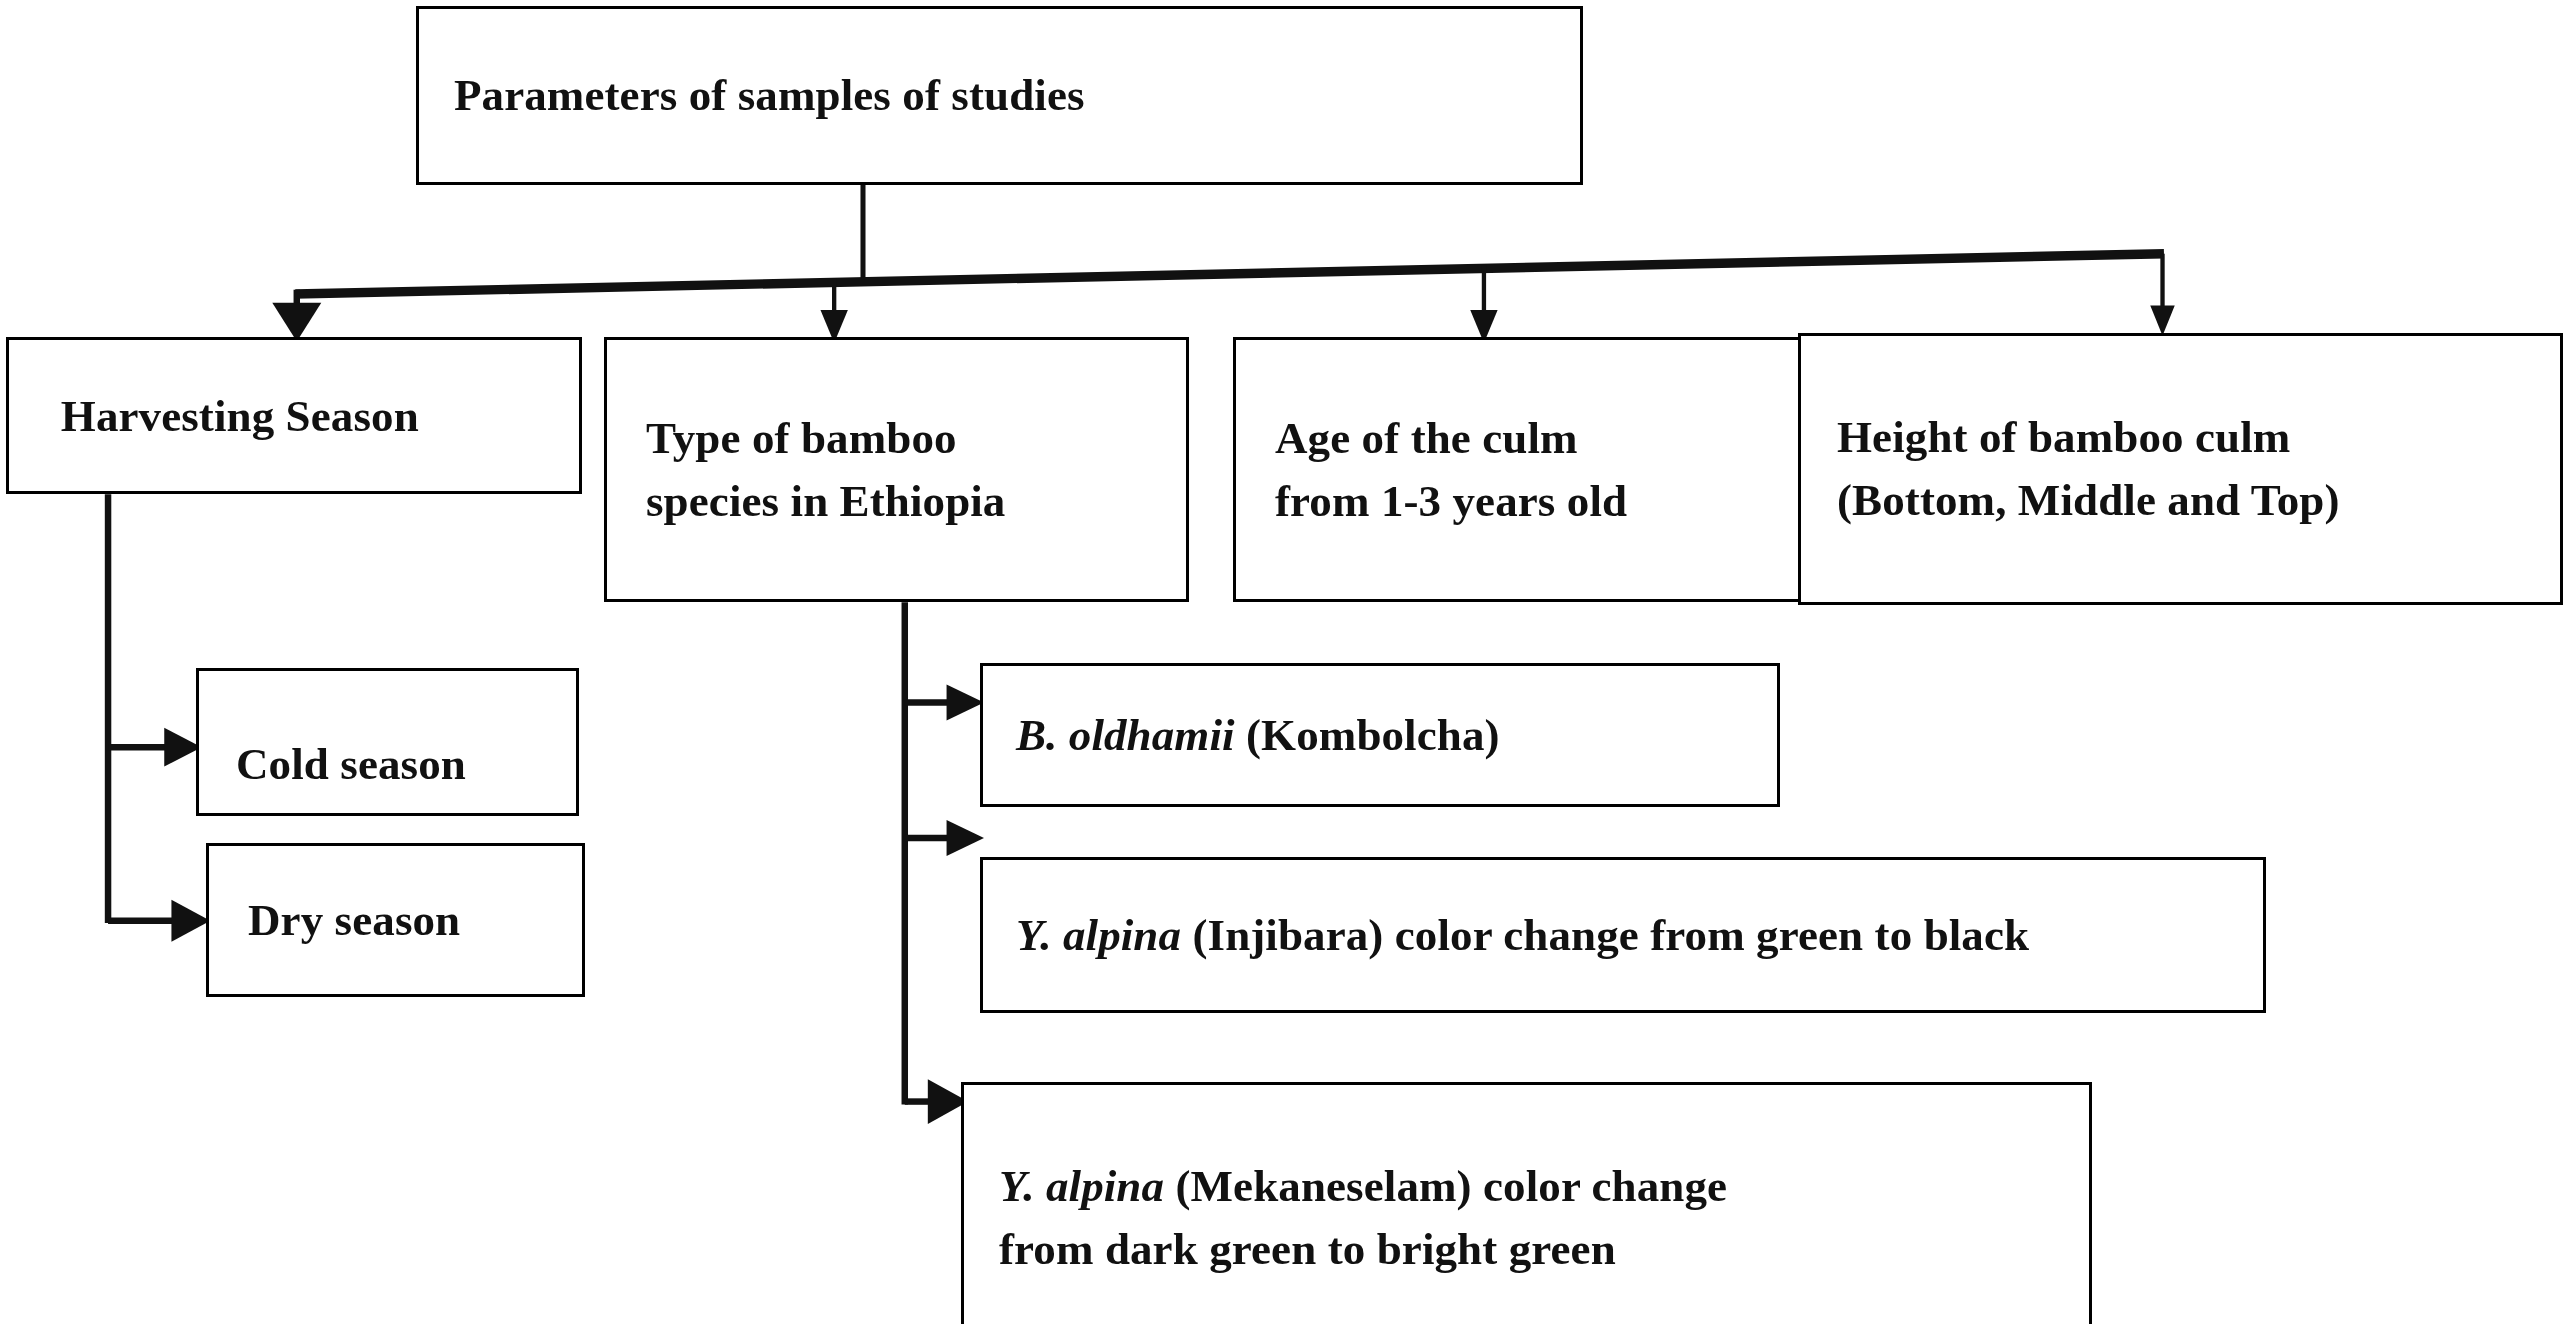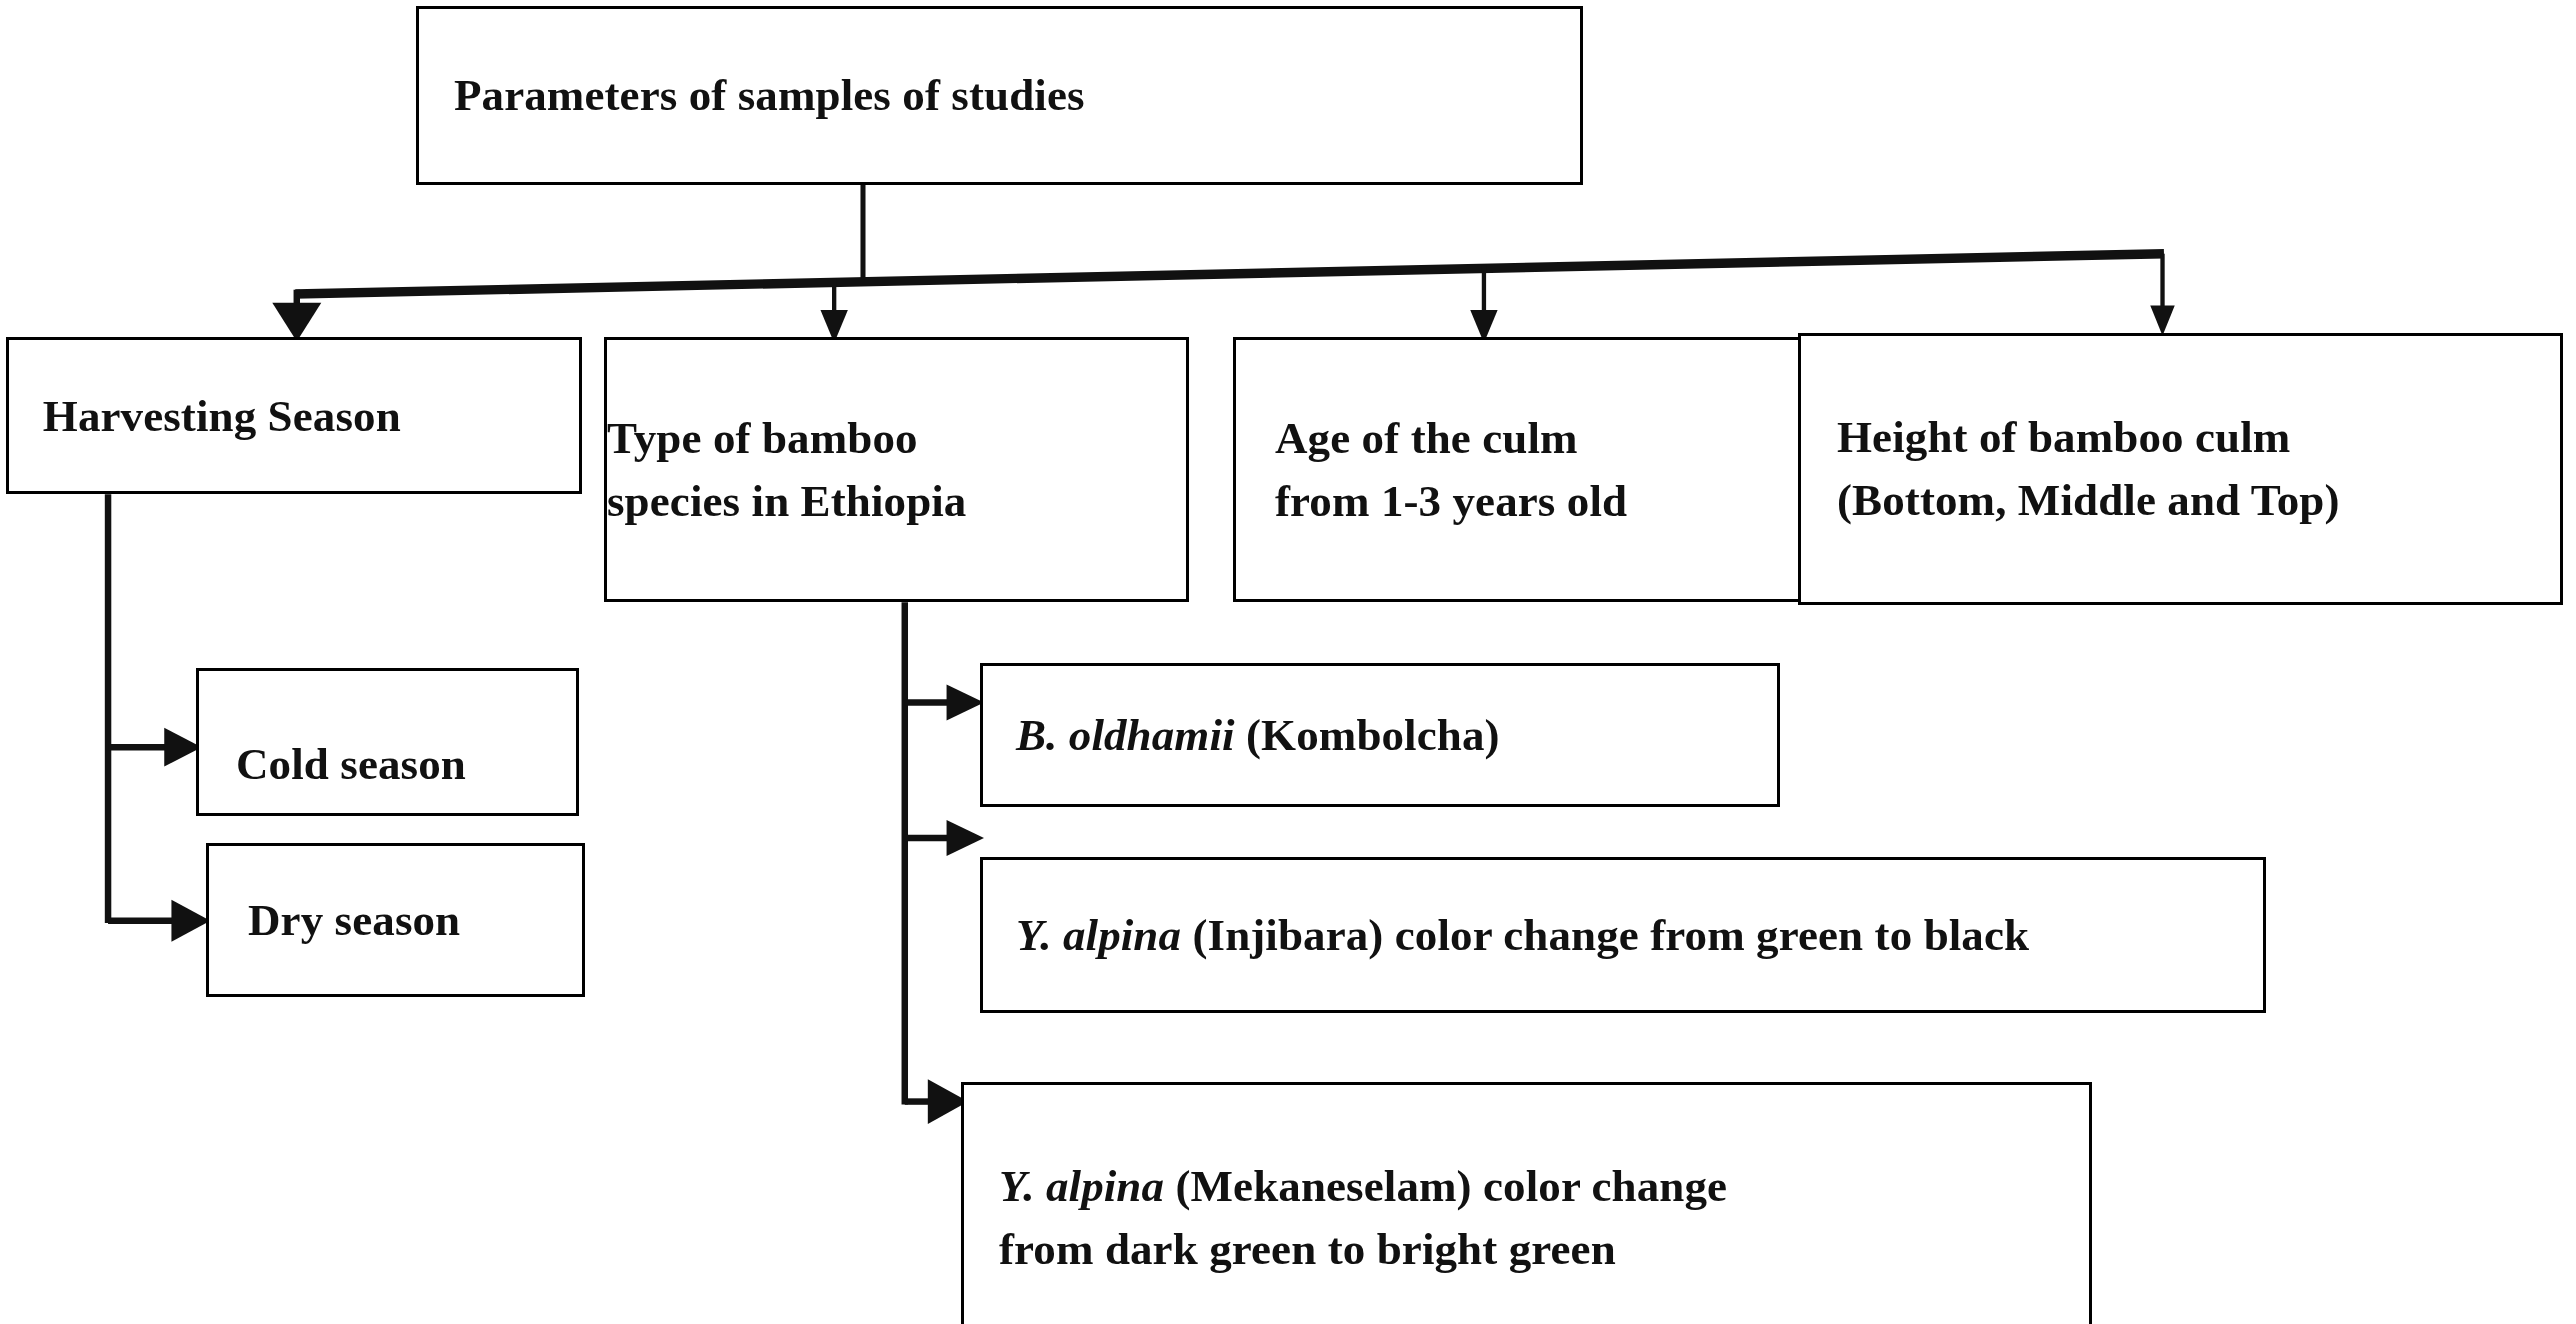--- a/index.html
+++ b/index.html
@@ -48,24 +48,24 @@
   }
   .sp-ital {
     font-style: italic;
     font-weight: bold;
   }
   
   #node-root        { left: 416px;  top: 5.8px;    width: 1167px; height: 179px; }
   #node-root .node-text      { font-size: 45px; padding-left: 35px; }
 
   #node-harvesting  { left: 5.8px;    top: 337px;  width: 576px;  height: 157px; }
-  #node-harvesting .node-text { font-size: 45px; padding-left: 34px; }
+  #node-harvesting .node-text { font-size: 45px; padding-left: 52px; }
 
   #node-species     { left: 604px;  top: 337px;  width: 585px;  height: 265px; }
-  #node-species .node-text   { font-size: 45px; line-height: 1.40; }
+  #node-species .node-text   { font-size: 45px; padding-left: 39px; line-height: 1.40; }
 
   #node-age         { left: 1209px; top: 337px;  width: 576px;  height: 265px; margin-left: 24px; }
   #node-age .node-text       { font-size: 45px; padding-left: 39px; line-height: 1.40; }
 
   #node-height      { left: 1798px; top: 333px;  width: 765px; height: 272px; }
   #node-height .node-text    { font-size: 45px; padding-left: 36px; line-height: 1.40; }
 
   #node-cold        { left: 196px;  top: 668px;  width: 383px;  height: 148px; }
   #node-cold .node-text      { font-size: 45px; padding-left: 37px; margin-top: 44px; }
 

